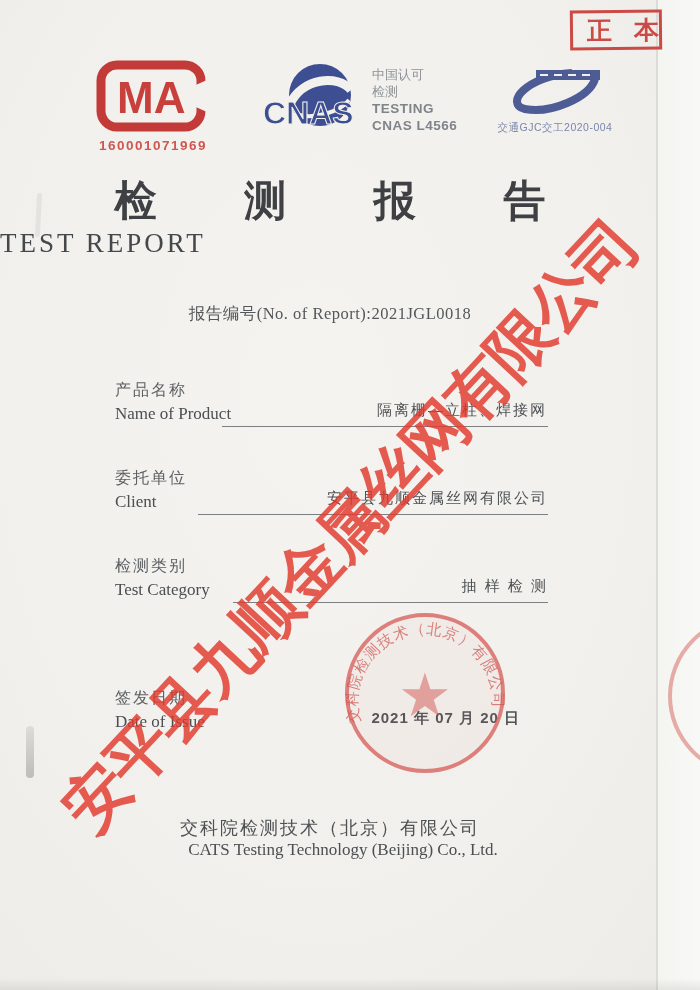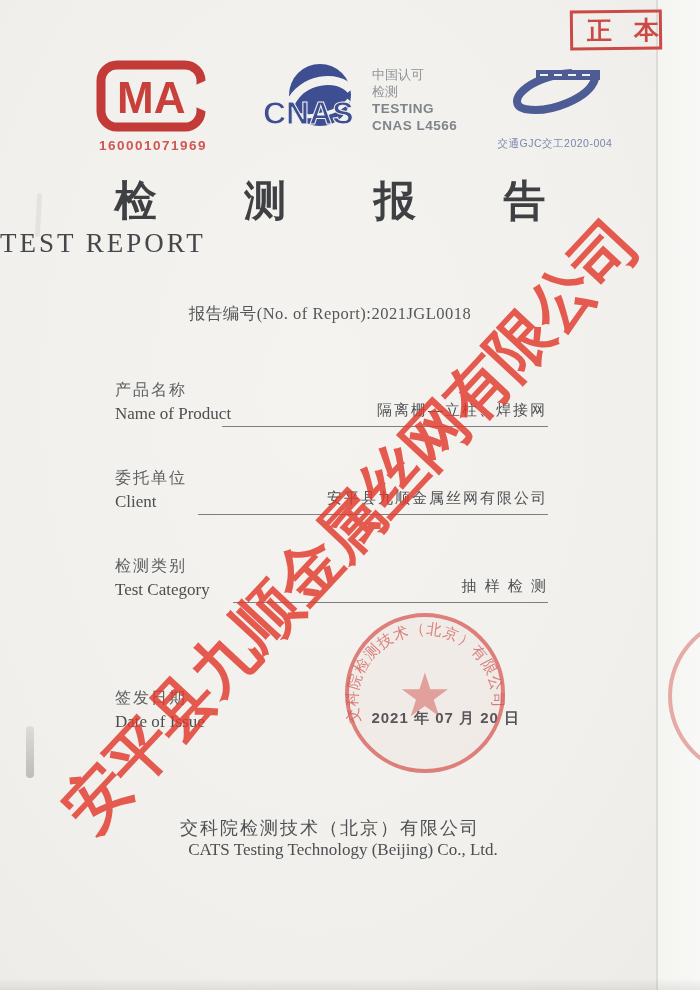--- a/index.html
+++ b/index.html
@@ -28,21 +28,21 @@
   }
 
   
   .cma{left:95px;top:60px;width:112px;text-align:right;}
   .cma-number{margin-top:2px;font-size:13.5px;font-weight:bold;color:#cf5750;letter-spacing:1.5px;}
   .cnas{left:262px;top:62px;}
   .cnas-text{left:372px;top:66px;line-height:17px;white-space:nowrap;}
   .cnas-text .cn{font-size:13px;color:#8d9197;}
   .cnas-text .en{font-size:13.5px;font-weight:bold;color:#7f848b;letter-spacing:0.5px;}
   .roadlogo{left:492px;top:66px;width:126px;text-align:center;}
-  .road-caption{margin-top:17px;font-size:10.5px;color:#7a86ab;letter-spacing:0.5px;}
+  .road-caption{margin-top:1px;font-size:10.5px;color:#7a86ab;letter-spacing:0.5px;}
 
   
   .title-cn{
     left:0;top:173px;width:660px;text-align:center;
     font-size:42px;font-weight:600;color:#3e4043;
     letter-spacing:38px;text-indent:38px;white-space:nowrap;
   }
   .title-en{
     left:0;top:228px;width:660px;
     font-family:"Liberation Serif", serif;font-size:27px;color:#45484b;letter-spacing:3px;

